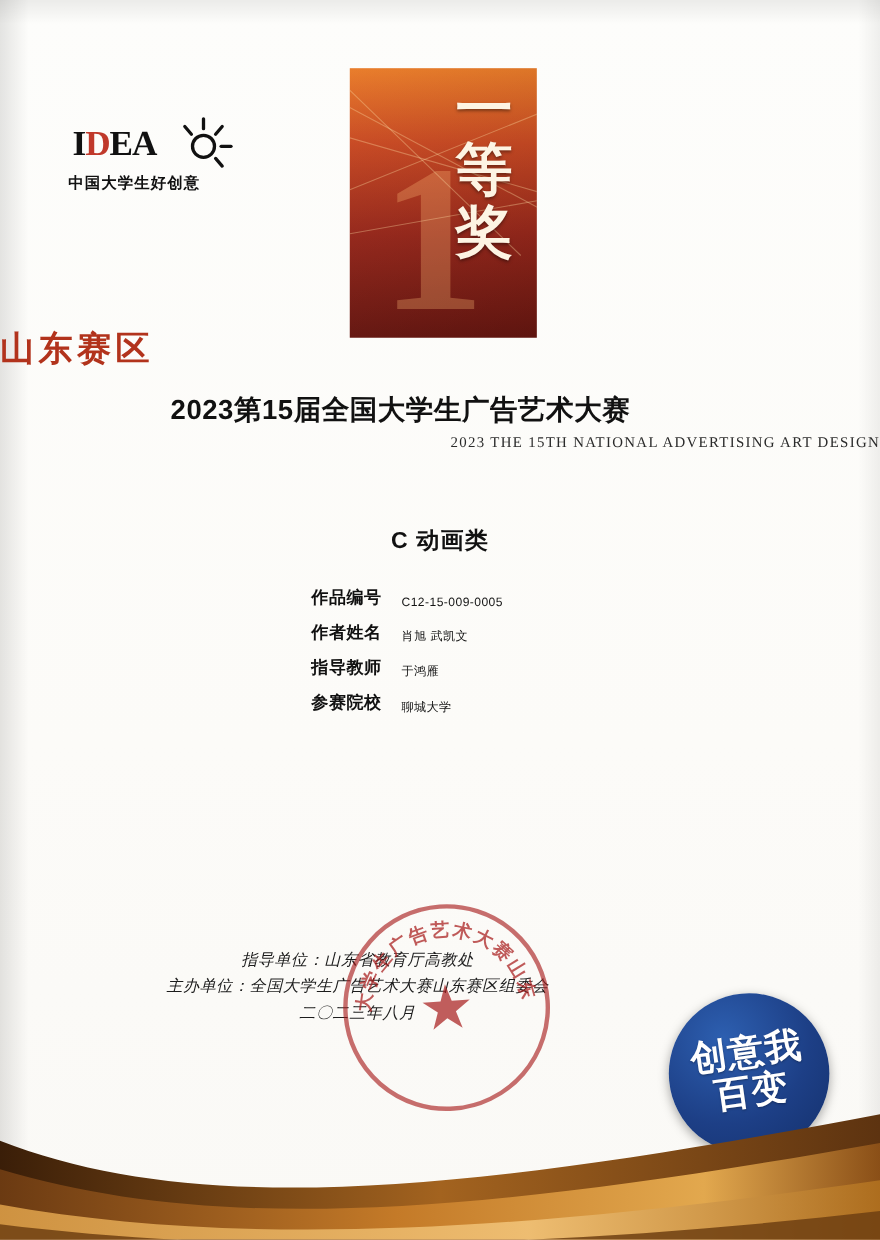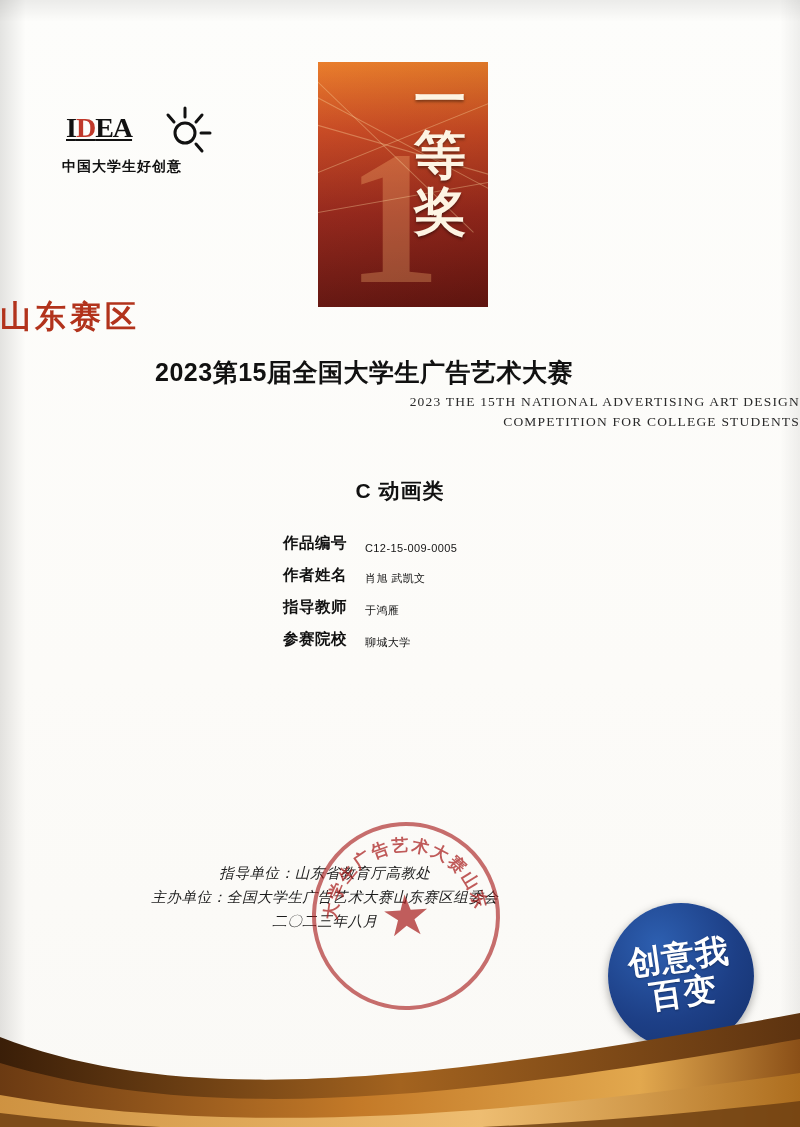--- a/index.html
+++ b/index.html
@@ -43,25 +43,25 @@
 
   
   #idea-logo {
     position: absolute;
     left: 62px; top: 104px;
     width: 150px; height: 90px;
   }
   #idea-logo .idea-word {
     font-family: "Liberation Serif", serif;
     font-weight: bold;
-    font-size: 28px;
+    font-size: 32px;
     letter-spacing: -1px;
     color: #111;
     position: absolute;
-    left: 4px; top: 8px; text-decoration: underline;
+    left: 4px; top: 8px;
   }
   #idea-logo .idea-word .red-d {
     color: #c0392b;
   }
   #idea-logo .idea-sub {
     position: absolute;
     left: 0px; top: 54px;
     font-size: 14px;
     letter-spacing: 1px;
     color: #111;
@@ -305,21 +305,20 @@
       <span>等</span>
       <span>奖</span>
     </div>
   </div>
 
   <div id="region-label">山东赛区</div>
 
   <div id="title-cn">2023第15届全国大学生广告艺术大赛</div>
   <div id="title-en">
     <div>2023 THE 15TH NATIONAL ADVERTISING ART DESIGN</div>
-    <div>COMPETITION FOR COLLEGE STUDENTS</div>
   </div>
   <div id="category">C 动画类</div>
 
   <div id="details">
     <div class="detail-row">
       <div class="detail-label">作品编号</div>
       <div class="detail-value">C12-15-009-0005</div>
     </div>
     <div class="detail-row">
       <div class="detail-label">作者姓名</div>

